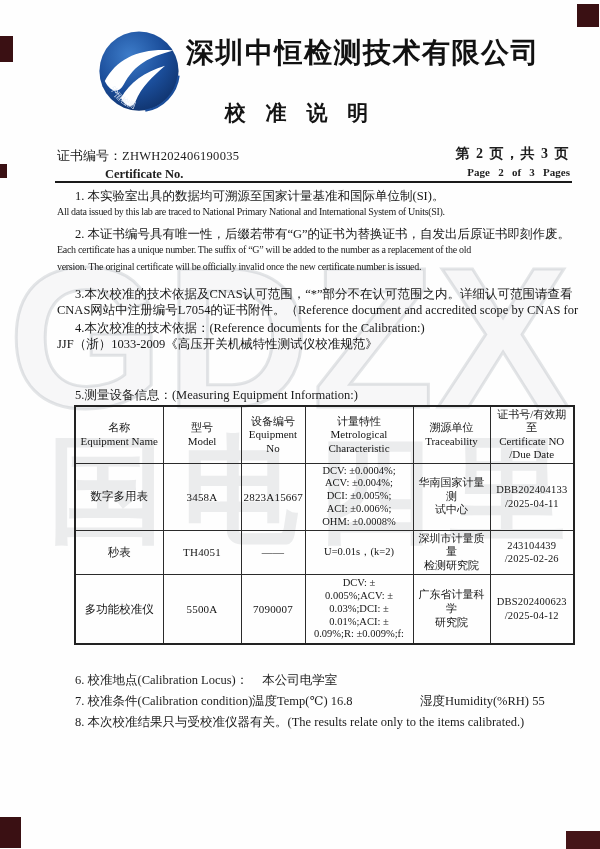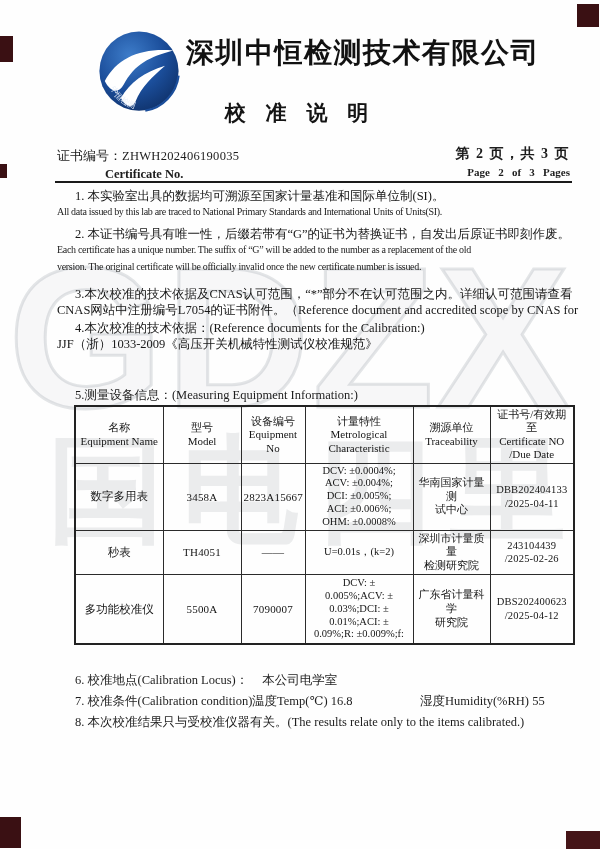--- a/index.html
+++ b/index.html
@@ -119,21 +119,21 @@
     <span class="page-cn">第 2 页，共 3 页</span>
   </div>
   <div class="cert-row2">
     <span class="cert-label-en">Certificate No.</span>
     <span class="page-en">Page   2   of   3   Pages</span>
   </div>
   <div class="rule"></div>
 
   <div class="note n1">
     <div class="ln cn ind">1. 本实验室出具的数据均可溯源至国家计量基准和国际单位制(SI)。</div>
-    <div class="ln en">All data issued by this lab are  traced to National Primary Standards and International Units of Units(SI).</div>
+    <div class="ln en">All data issued by this lab are  traced to National Primary National and International System of Units(SI).</div>
   </div>
   <div class="note n2">
     <div class="ln cn ind">2. 本证书编号具有唯一性，后缀若带有“G”的证书为替换证书，自发出后原证书即刻作废。</div>
     <div class="ln en">Each certificate has a unique number. The suffix of “G” will be added to the number as a replacement of the old</div>
     <div class="ln en">version. The original certificate will be officially invalid once the new certificate number is issued.</div>
   </div>
   <div class="note n3">
     <div class="ln cn ind">3.本次校准的技术依据及CNAS认可范围，“*”部分不在认可范围之内。详细认可范围请查看</div>
     <div class="ln cn">CNAS网站中注册编号L7054的证书附件。（Reference document and accredited scope by CNAS for</div>
   </div>

